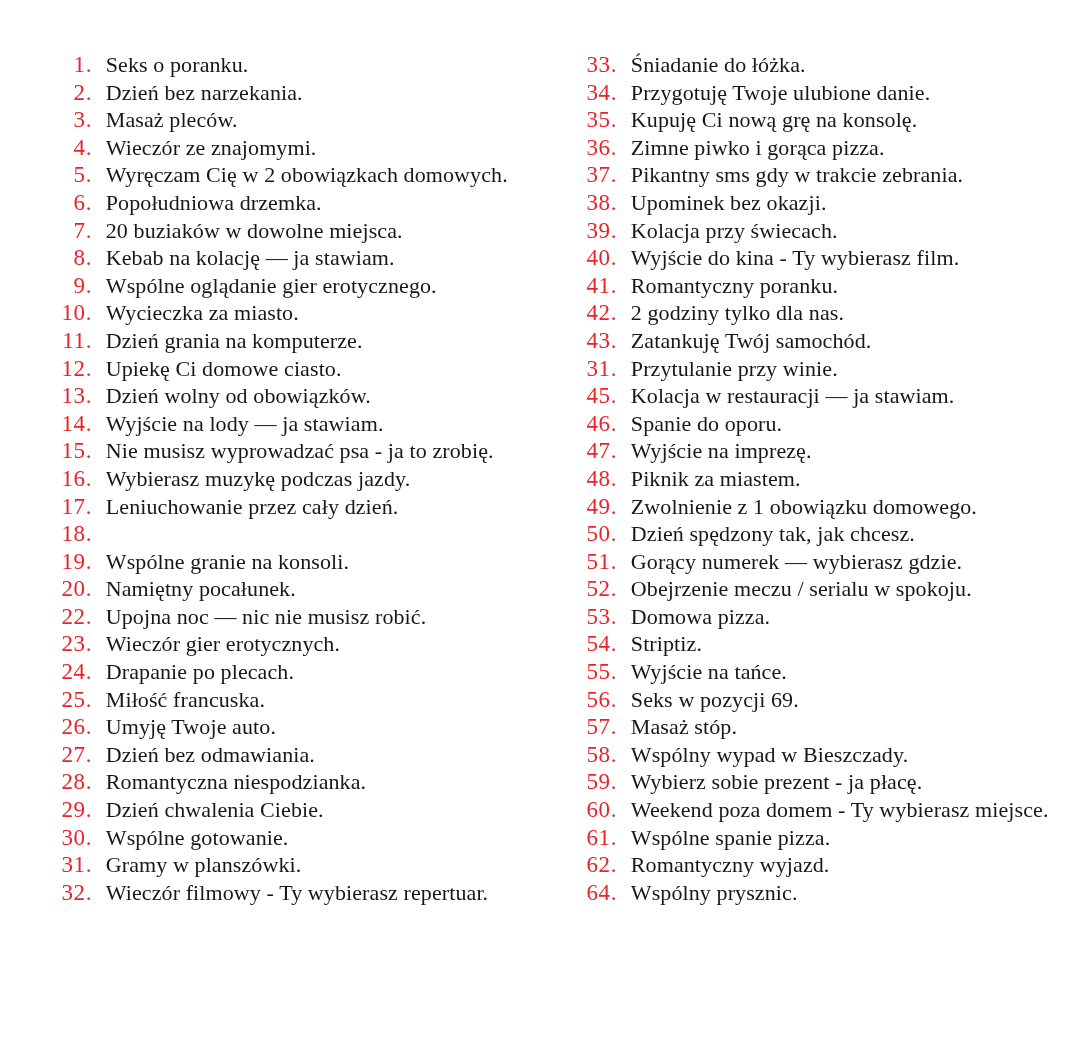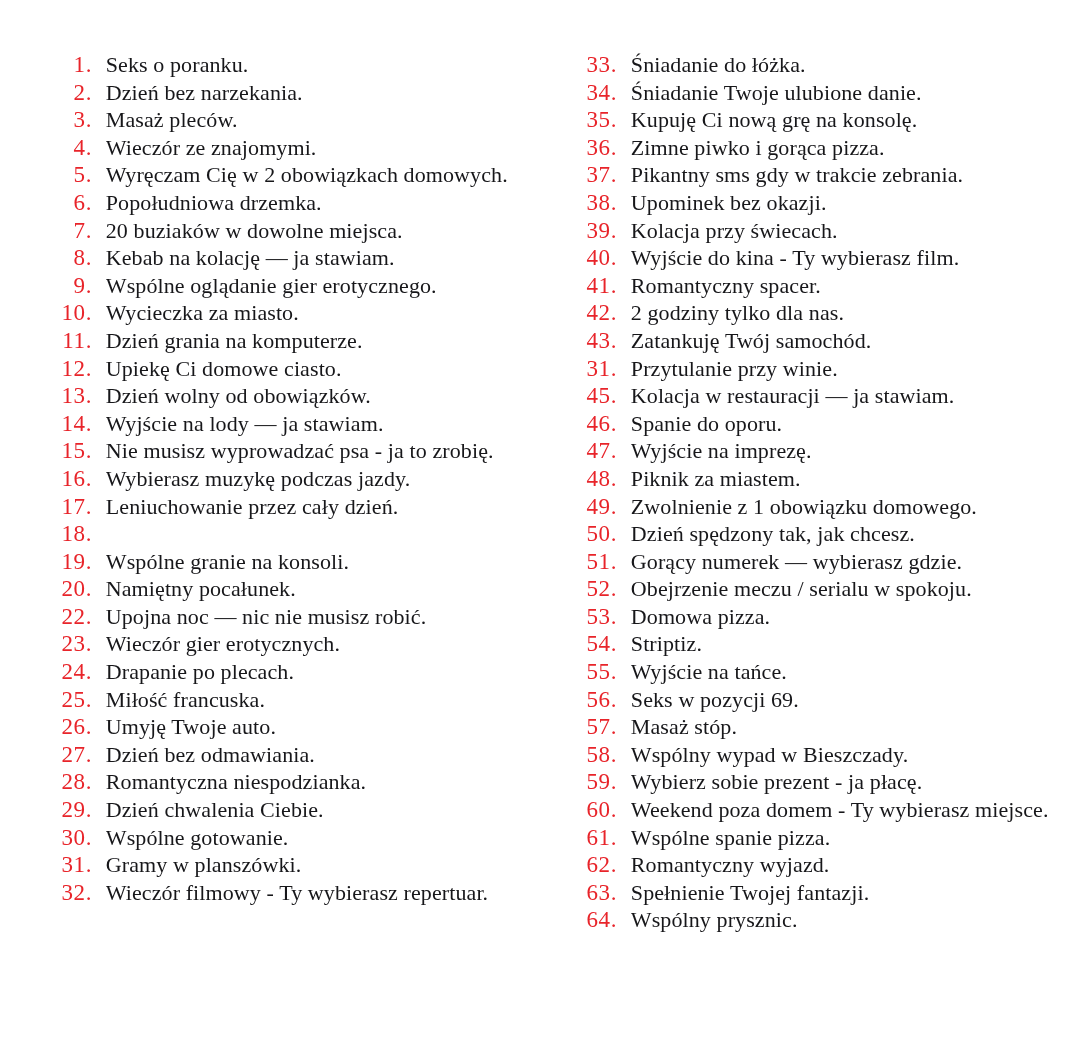--- a/index.html
+++ b/index.html
@@ -238,21 +238,21 @@
       </div>
     <div class="column column-right">
         <div class="entry">
           <span class="entry-num">33.</span>
           <span class="entry-dot">&nbsp;</span>
           <span class="entry-text">Śniadanie do łóżka.</span>
         </div>
         <div class="entry">
           <span class="entry-num">34.</span>
           <span class="entry-dot">&nbsp;</span>
-          <span class="entry-text">Śniadanie Twoje ulubione danie.</span>
+          <span class="entry-text">Przygotuję Twoje ulubione danie.</span>
         </div>
         <div class="entry">
           <span class="entry-num">35.</span>
           <span class="entry-dot">&nbsp;</span>
           <span class="entry-text">Kupuję Ci nową grę na konsolę.</span>
         </div>
         <div class="entry">
           <span class="entry-num">36.</span>
           <span class="entry-dot">&nbsp;</span>
           <span class="entry-text">Zimne piwko i gorąca pizza.</span>
@@ -273,21 +273,21 @@
           <span class="entry-text">Kolacja przy świecach.</span>
         </div>
         <div class="entry">
           <span class="entry-num">40.</span>
           <span class="entry-dot">&nbsp;</span>
           <span class="entry-text">Wyjście do kina - Ty wybierasz film.</span>
         </div>
         <div class="entry">
           <span class="entry-num">41.</span>
           <span class="entry-dot">&nbsp;</span>
-          <span class="entry-text">Romantyczny spacer.</span>
+          <span class="entry-text">Romantyczny poranku.</span>
         </div>
         <div class="entry">
           <span class="entry-num">42.</span>
           <span class="entry-dot">&nbsp;</span>
           <span class="entry-text">2 godziny tylko dla nas.</span>
         </div>
         <div class="entry">
           <span class="entry-num">43.</span>
           <span class="entry-dot">&nbsp;</span>
           <span class="entry-text">Zatankuję Twój samochód.</span>
@@ -379,25 +379,20 @@
         </div>
         <div class="entry">
           <span class="entry-num">61.</span>
           <span class="entry-dot">&nbsp;</span>
           <span class="entry-text">Wspólne spanie pizza.</span>
         </div>
         <div class="entry">
           <span class="entry-num">62.</span>
           <span class="entry-dot">&nbsp;</span>
           <span class="entry-text">Romantyczny wyjazd.</span>
-        </div>
-        <div class="entry">
-          <span class="entry-num">63.</span>
-          <span class="entry-dot">&nbsp;</span>
-          <span class="entry-text">Spełnienie Twojej fantazji.</span>
         </div>
         <div class="entry">
           <span class="entry-num">64.</span>
           <span class="entry-dot">&nbsp;</span>
           <span class="entry-text">Wspólny prysznic.</span>
         </div>
       </div>
   </div>
 </div>
 

